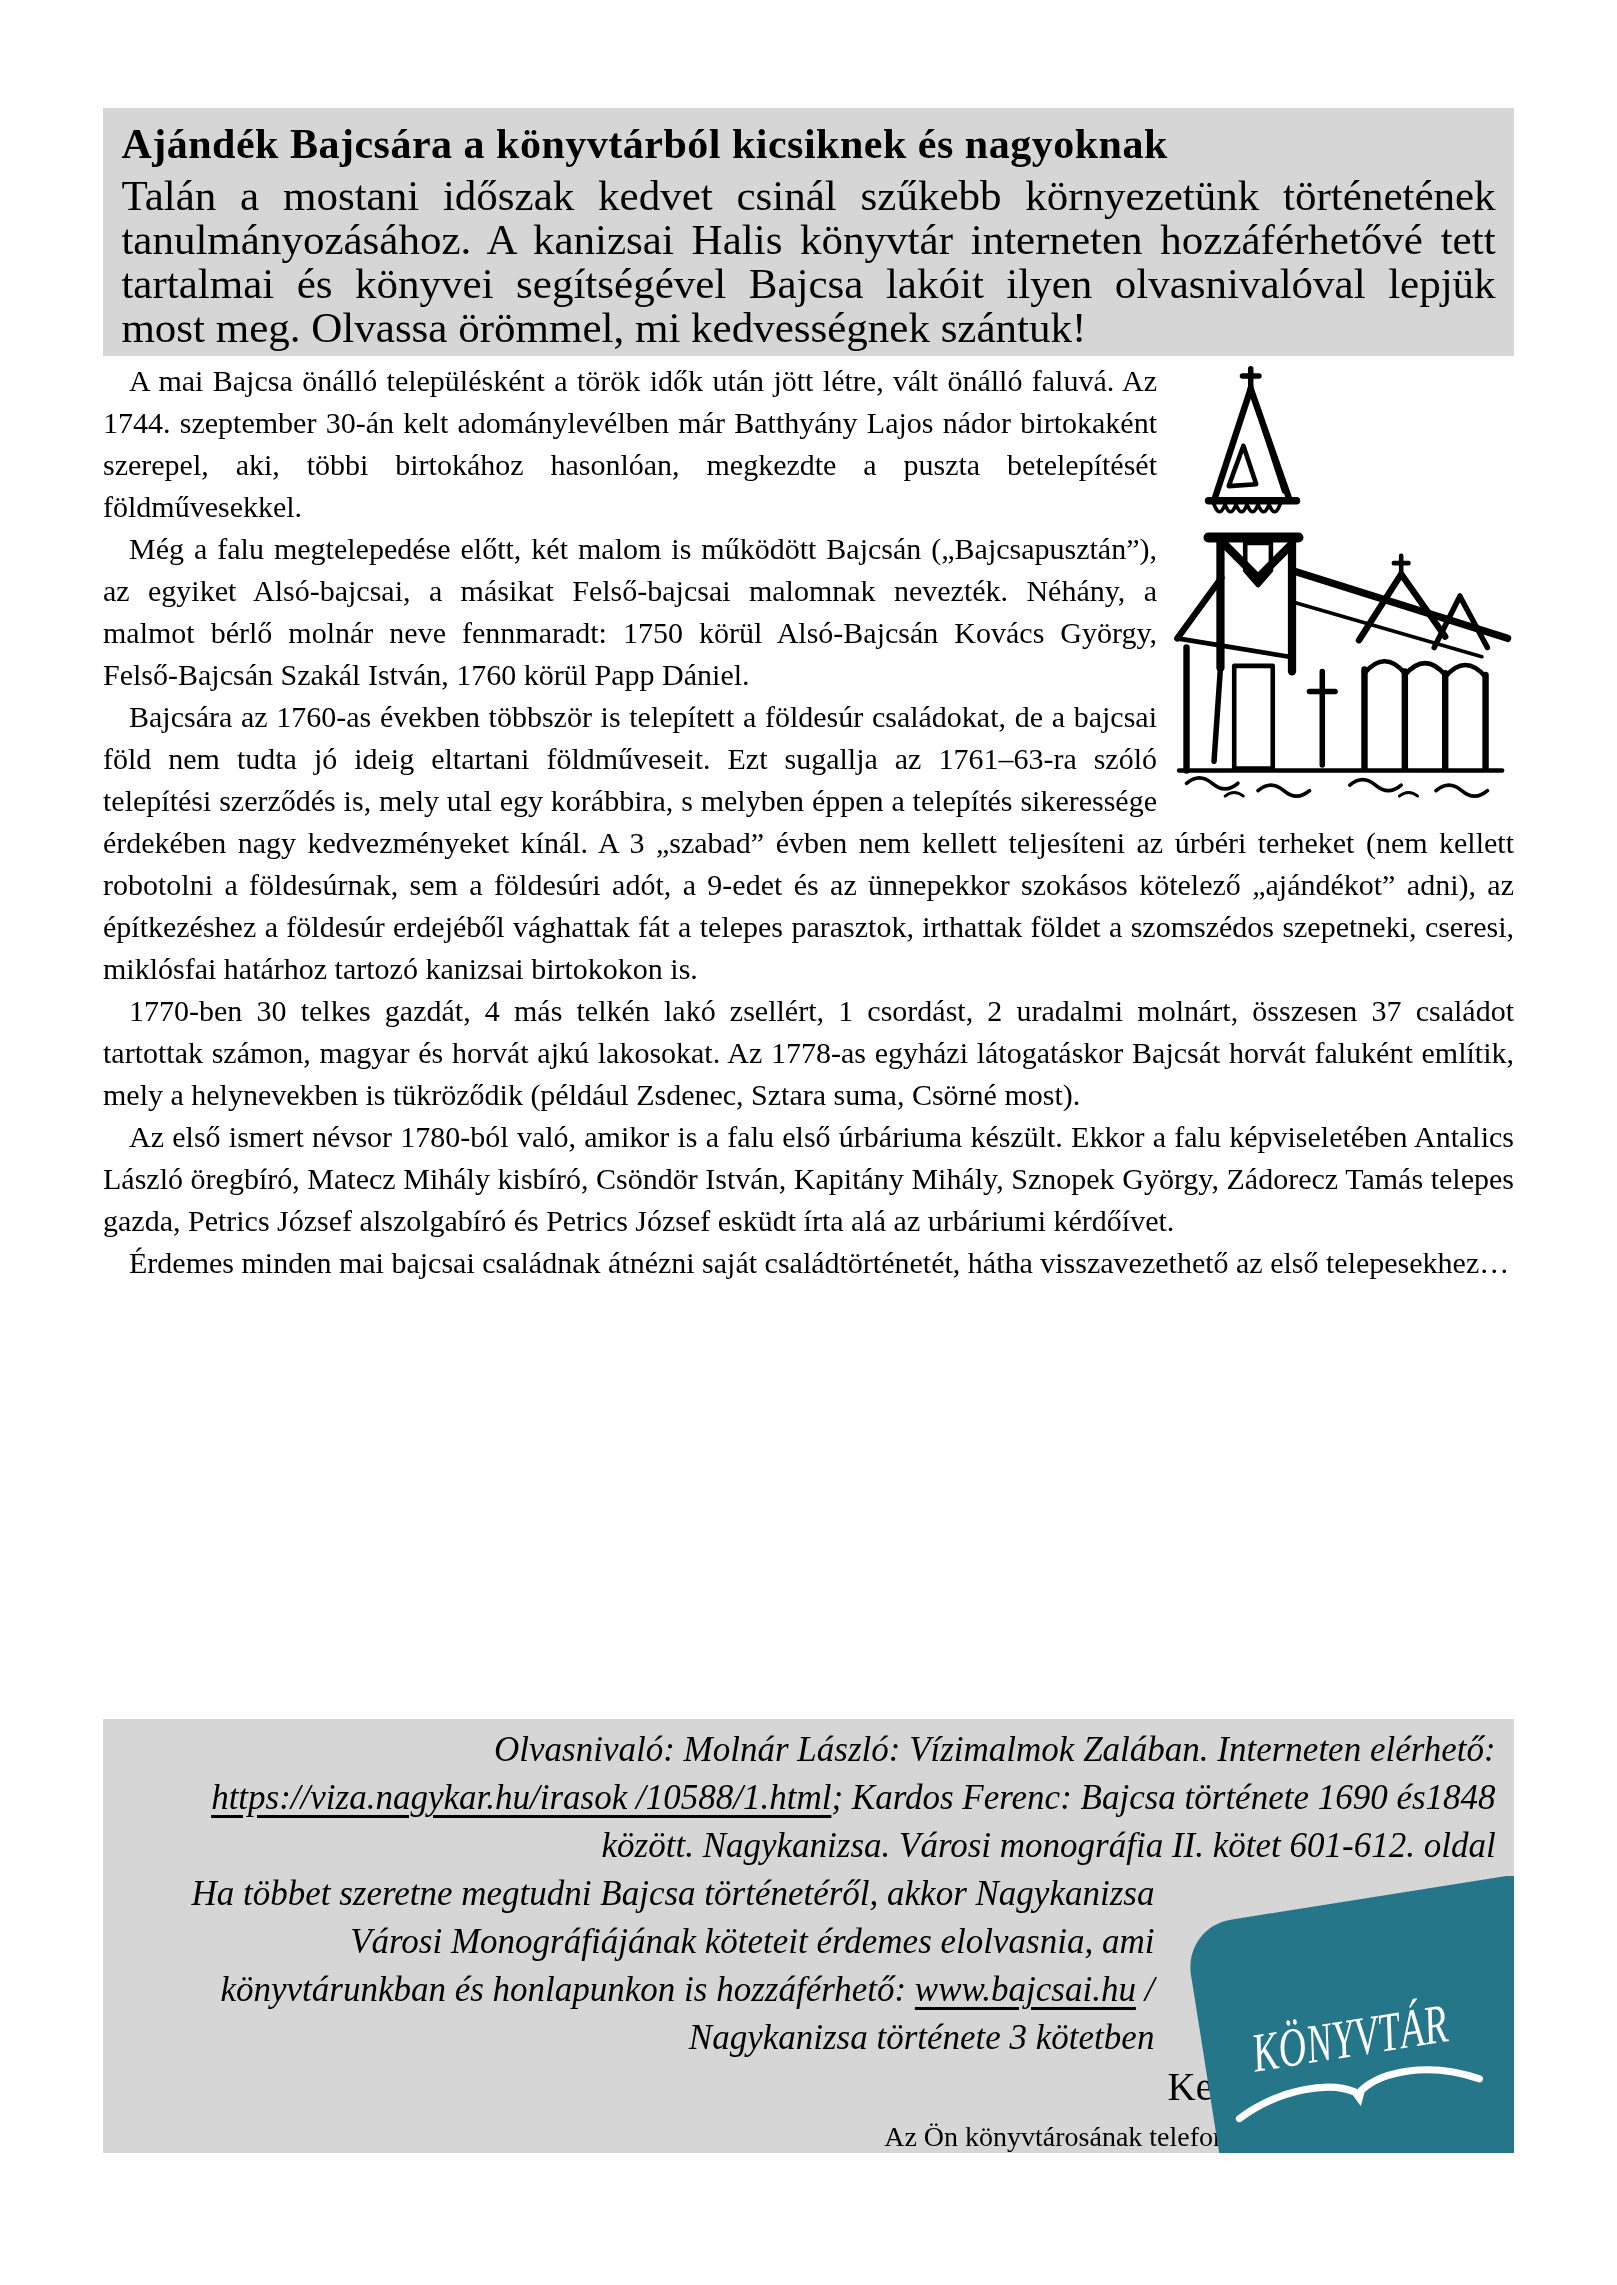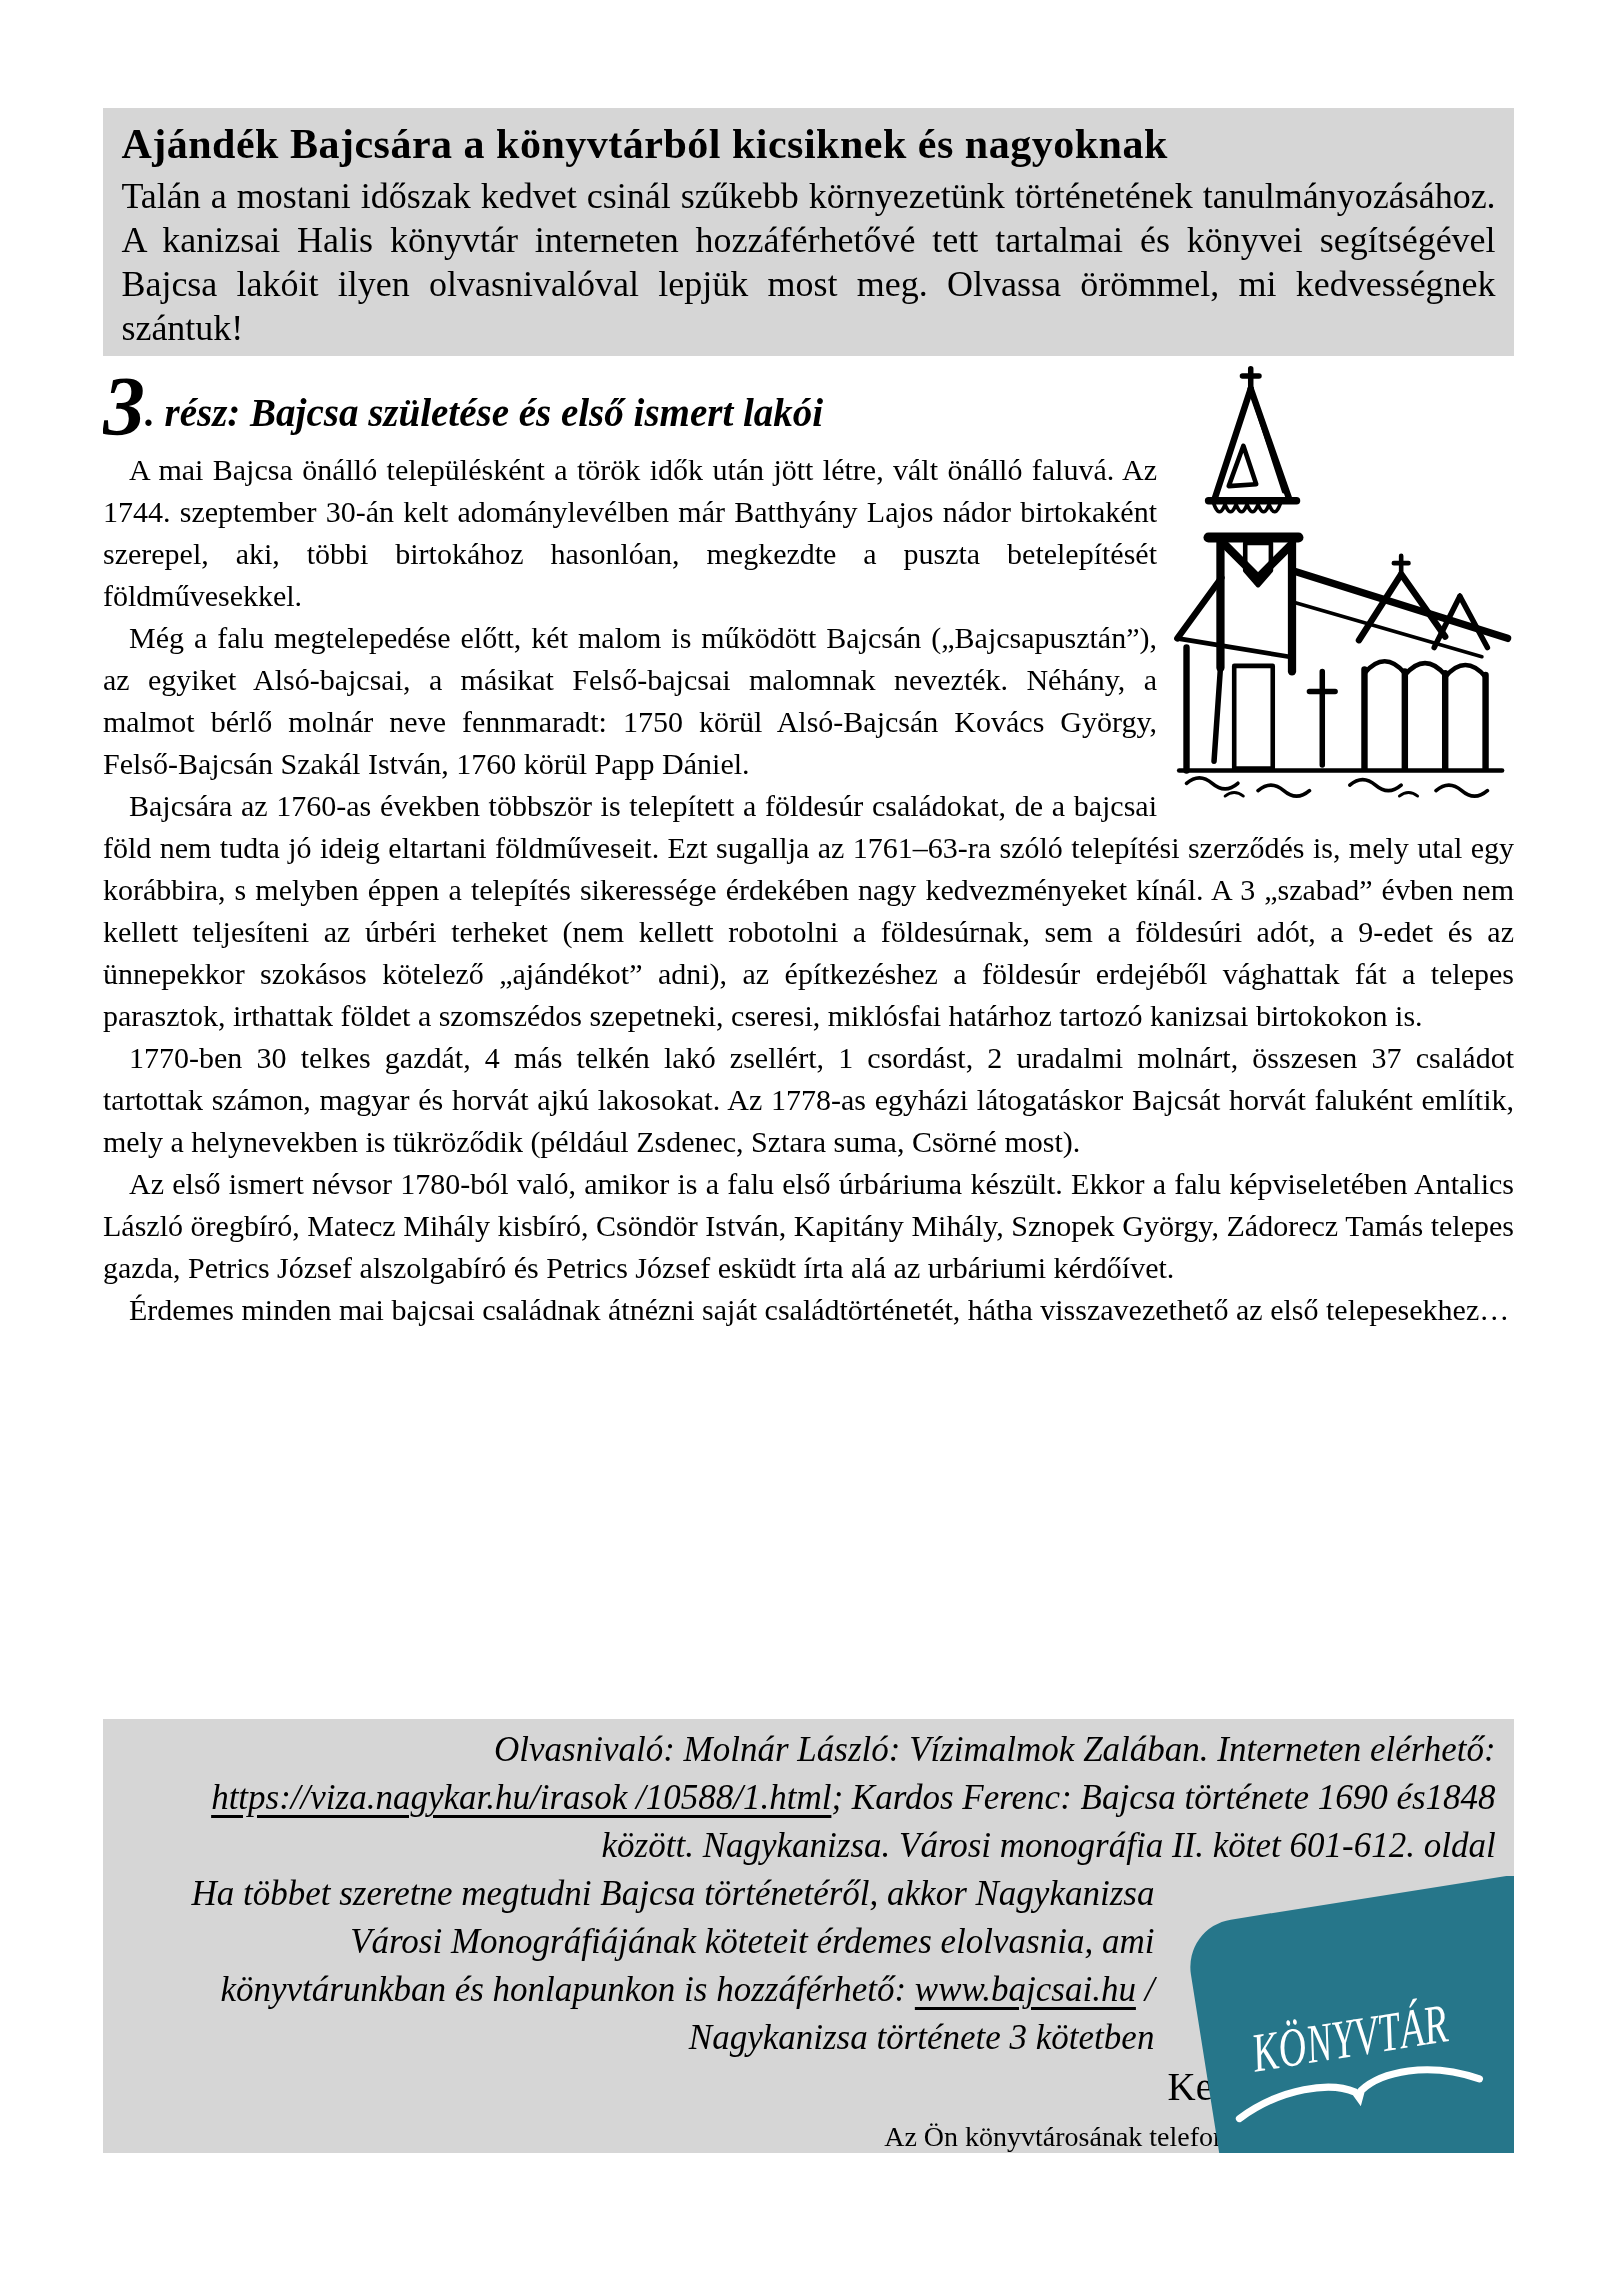--- a/index.html
+++ b/index.html
@@ -15,21 +15,21 @@
     box-sizing:border-box;overflow:hidden;
   }
 
   
   .topbox{top:108px;height:248px;padding:13px 18.4px 0 18.4px;}
   .topbox h2{
     margin:0 0 7.3px 0;font-size:42px;font-weight:bold;line-height:1.1;
     letter-spacing:0.5px;
   }
   .topbox p{
-    margin:0;font-size:36px;line-height:44px;text-align:justify;
+    margin:0;font-size:43px;line-height:44px;text-align:justify;
   }
 
   
   .article{
     position:absolute;left:103px;top:360px;width:1411px;height:1355px;
     overflow:hidden;
   }
   .church{
     float:right;width:344px;height:443px;margin:0 0 5.5px 13px;
   }
@@ -140,23 +140,20 @@
           <path d="M96 468 q14 -12 28 0 t28 0" stroke-width="4"></path>
           <path d="M196 462 q14 -12 28 0 t28 0" stroke-width="4"></path>
           <path d="M290 468 q14 -12 28 0 t28 0" stroke-width="4"></path>
           <path d="M60 474 q10 -8 20 0" stroke-width="3"></path>
           <path d="M250 474 q10 -8 20 0" stroke-width="3"></path>
         </g>
       </svg>
     </div>
 
 
-    <div class="sub">
-      <span class="big3">3</span><span>. rész: Bajcsa születése és első ismert lakói</span>
-    </div>
 
     <p class="body-p">A mai Bajcsa önálló településként a török idők után jött létre, vált önálló faluvá. Az 1744. szeptember 30-án kelt adománylevélben már Batthyány Lajos nádor birtokaként szerepel, aki, többi birtokához hasonlóan, megkezdte a puszta betelepítését földművesekkel.</p>
     <p class="body-p">Még a falu megtelepedése előtt, két malom is működött Bajcsán („Bajcsapusztán”), az egyiket Alsó-bajcsai, a másikat Felső-bajcsai malomnak nevezték. Néhány, a malmot bérlő molnár neve fennmaradt: 1750 körül Alsó-Bajcsán Kovács György, Felső-Bajcsán Szakál István, 1760 körül Papp Dániel.</p>
     <p class="body-p">Bajcsára az 1760-as években többször is telepített a földesúr családokat, de a bajcsai föld nem tudta jó ideig eltartani földműveseit. Ezt sugallja az 1761–63-ra szóló telepítési szerződés is, mely utal egy korábbira, s melyben éppen a telepítés sikeressége érdekében nagy kedvezményeket kínál. A 3 „szabad” évben nem kellett teljesíteni az úrbéri terheket (nem kellett robotolni a földesúrnak, sem a földesúri adót, a 9-edet és az ünnepekkor szokásos kötelező „ajándékot” adni), az építkezéshez a földesúr erdejéből vághattak fát a telepes parasztok, irthattak földet a szomszédos szepetneki, cseresi, miklósfai határhoz tartozó kanizsai birtokokon is.</p>
     <p class="body-p">1770-ben 30 telkes gazdát, 4 más telkén lakó zsellért, 1 csordást, 2 uradalmi molnárt, összesen 37 családot tartottak számon, magyar és horvát ajkú lakosokat. Az 1778-as egyházi látogatáskor Bajcsát horvát faluként említik, mely a helynevekben is tükröződik (például Zsdenec, Sztara suma, Csörné most).</p>
     <p class="body-p">Az első ismert névsor 1780-ból való, amikor is a falu első úrbáriuma készült. Ekkor a falu képviseletében Antalics László öregbíró, Matecz Mihály kisbíró, Csöndör István, Kapitány Mihály, Sznopek György, Zádorecz Tamás telepes gazda, Petrics József alszolgabíró és Petrics József esküdt írta alá az urbáriumi kérdőívet.</p>
     <p class="body-p">Érdemes minden mai bajcsai családnak átnézni saját családtörténetét, hátha visszavezethető az első telepesekhez…</p>
   </section>
 
   <section class="graybox bottombox">

